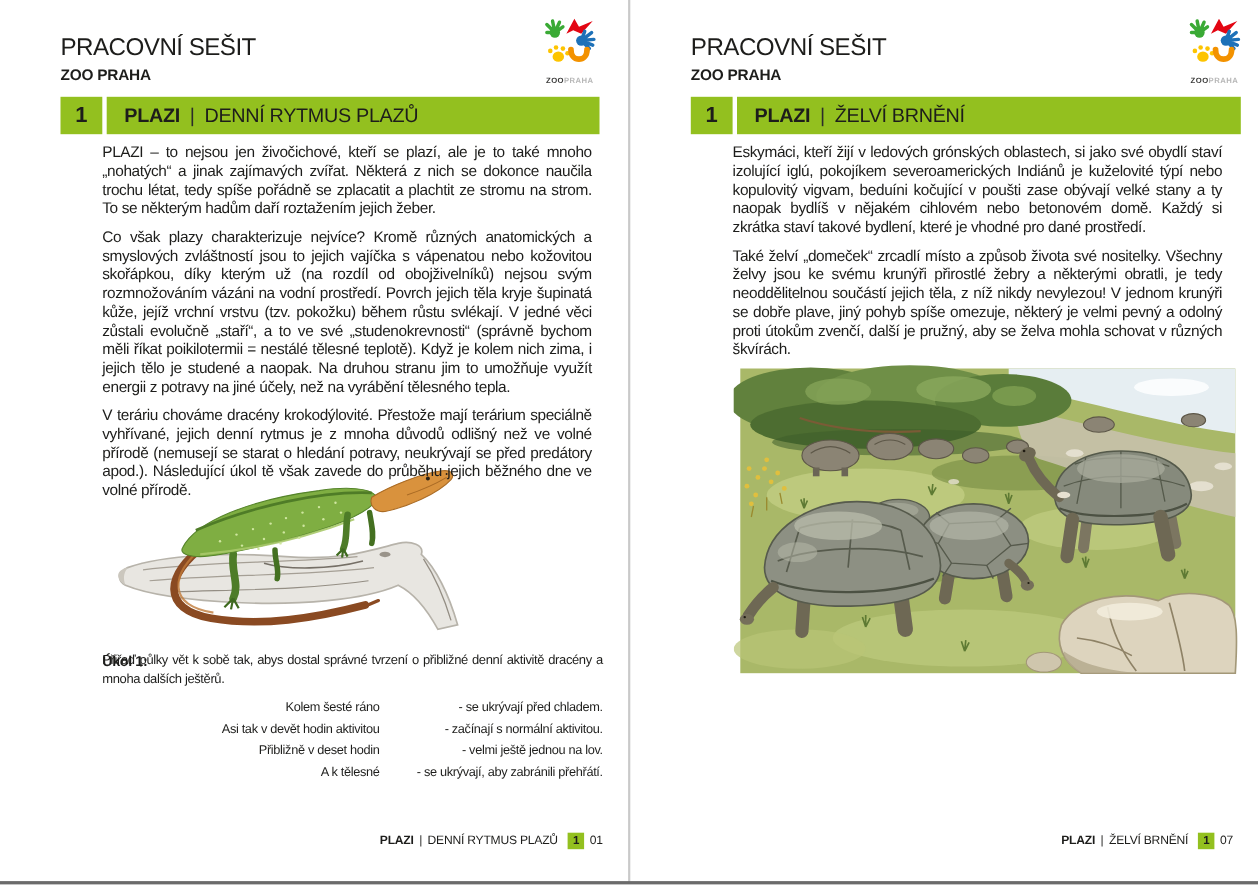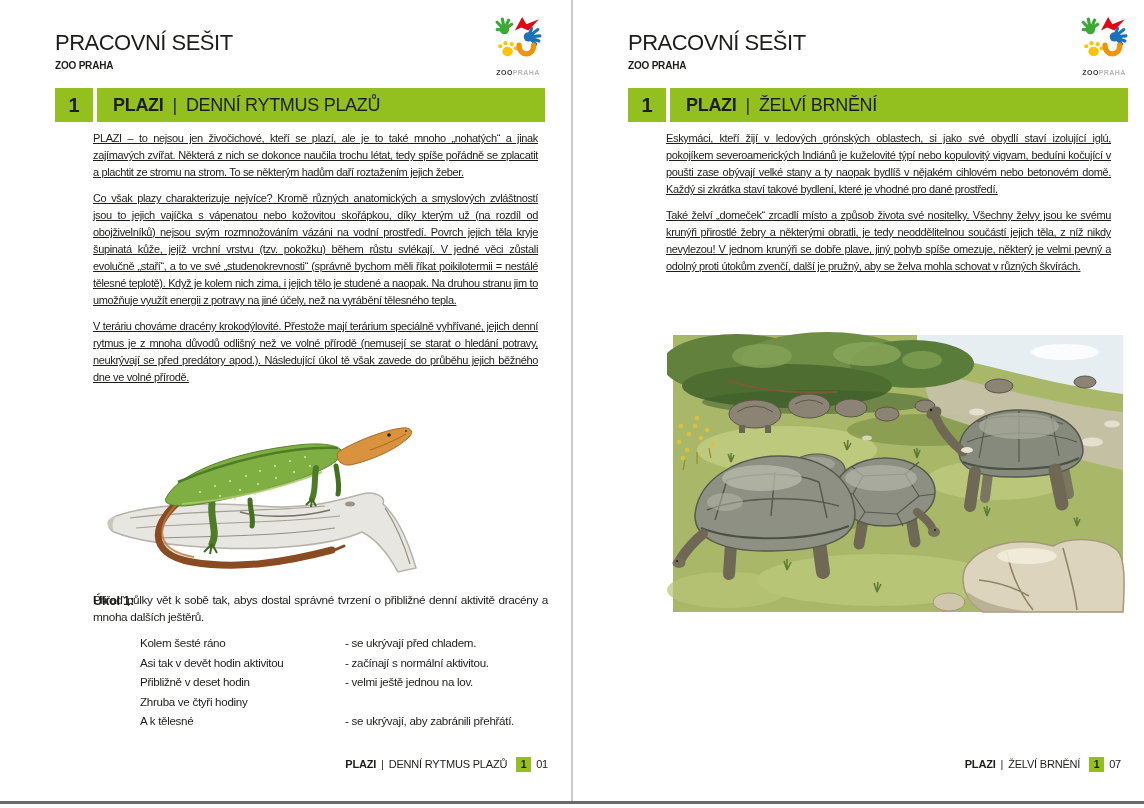--- a/index.html
+++ b/index.html
@@ -9,21 +9,21 @@
     font-family:"Liberation Sans", sans-serif; color:#1d1d1b; overflow:hidden;
   }
   .page { position:absolute; top:0; width:571px; height:660px; background:#fff;padding-left:28px; }
   .page--left  { left:0; }
   .page--right { left:573px; }
   .seam { position:absolute; left:571px; top:0; width:2px; height:803px; background:#c9c9c9; }
   .bottom-line { position:absolute; left:0; top:801px; width:1144px; height:3px; background:#6b6b6b; }
 
   
   .header-title { position:absolute; left:55px; top:30px; font-size:22px; letter-spacing:-0.5px; color:#1d1d1b; }
-  .header-sub   { position:absolute; left:55px; top:60px; font-size:10px; font-weight:bold; letter-spacing:-0.2px; }
+  .header-sub   { position:absolute; left:55px; top:60px; font-size:14px; font-weight:bold; letter-spacing:-0.2px; }
 
   
   .logo { position:absolute; top:16px; width:48px; text-align:center; }
   .page--left  .logo { right:29px; }
   .page--right .logo { right:16px; }
   .logo-word { margin-top:1px; font-size:7px; font-weight:bold; letter-spacing:0.4px; white-space:nowrap; }
   .logo-word .zoo { color:#3c3c3b; }
   .logo-word .praha { color:#b7b7b7; }
 
   
@@ -38,39 +38,39 @@
     flex:1; background:#93c01f; display:flex; align-items:center; padding-left:16px;
     font-size:18px; letter-spacing:-0.3px; white-space:nowrap; overflow:hidden;
   }
   .banner-section { font-weight:bold; }
   .banner-pipe { margin:0 9px; font-weight:normal; color:#2c2c2a; }
   .banner-topic { font-weight:normal; }
 
   
   .body {
     position:absolute; left:93px; right:33px; top:130px; z-index:2;
-    font-size:11px; line-height:17px; letter-spacing:-0.35px; text-align:justify;text-decoration:underline;
+    font-size:14px; line-height:17px; letter-spacing:-0.35px; text-align:justify;
   }
   .body p { margin:0 0 9px 0; }
 
   
   .figure { position:absolute; z-index:1; }
   .fig-lizard   { left:100px; top:404px; width:332px; height:182px; }
   .fig-tortoise { left:94px;  top:330px; width:462px; height:288px; }
   .figure svg { width:100%; height:100%; display:block; }
 
   
   .task { position:absolute; left:93px; right:23px; top:592px; z-index:2;
           font-size:11.8px; line-height:17px; letter-spacing:-0.35px; }
   .task-label { position:absolute; left:0; top:0; font-weight:bold; font-size:13px; }
   .task-text  { text-align:justify; }
 
   
   .match { position:absolute; left:140px; right:23px; top:633px; z-index:2;
-           font-size:11.6px; line-height:19.6px; letter-spacing:-0.3px; }
+           font-size:11.6px; line-height:19.6px; letter-spacing:-0.3px;text-align:right; }
   .match-row  { display:flex; }
   .match-left { width:205px; flex:none; }
   .match-right{ flex:1; }
 
   
   .footer { position:absolute; right:23px; top:756px; height:16px; display:flex; align-items:center;
             font-size:11px; letter-spacing:-0.2px; white-space:nowrap; }
   .footer-section { font-weight:bold; }
   .footer-pipe { margin:0 5px; color:#2c2c2a; }
   .footer-badge { width:15px; height:15px; background:#93c01f; display:flex; align-items:center;
@@ -177,21 +177,20 @@
       </div>
       <div class="match-row">
         <div class="match-left">Asi tak v devět hodin aktivitou</div>
         <div class="match-right">- začínají s normální aktivitou.</div>
       </div>
       <div class="match-row">
         <div class="match-left">Přibližně v deset hodin</div>
         <div class="match-right">- velmi ještě jednou na lov.</div>
       </div>
       <div class="match-row">
-        <div class="match-left">Zhruba ve čtyři hodiny</div>
       </div>
       <div class="match-row">
         <div class="match-left">A k tělesné</div>
         <div class="match-right">- se ukrývají, aby zabránili přehřátí.</div>
       </div>
     </div>
 
     <div class="footer">
       <span class="footer-section">PLAZI</span>
       <span class="footer-pipe">|</span>

